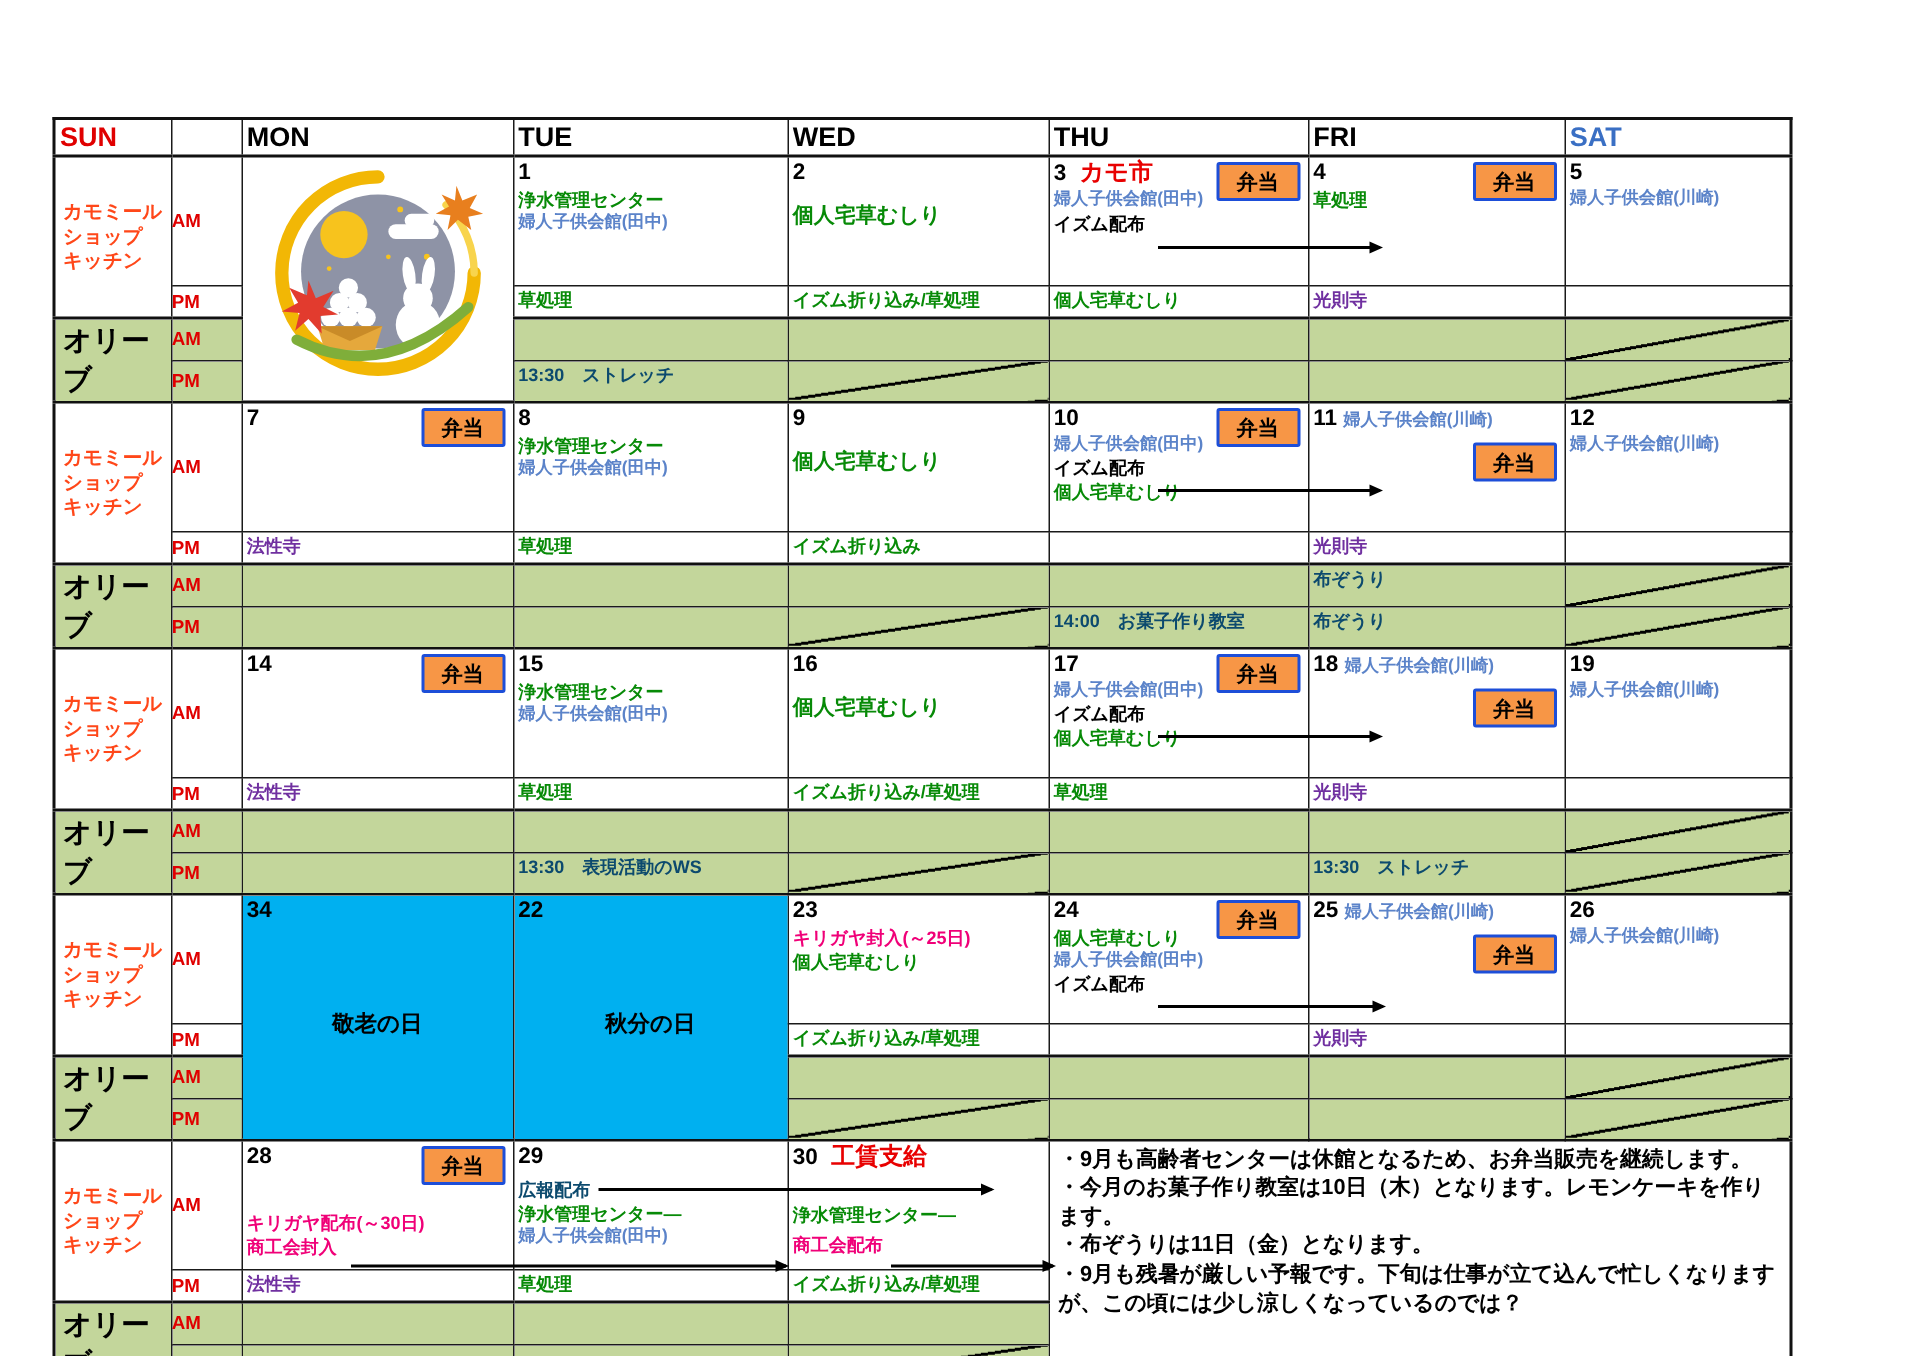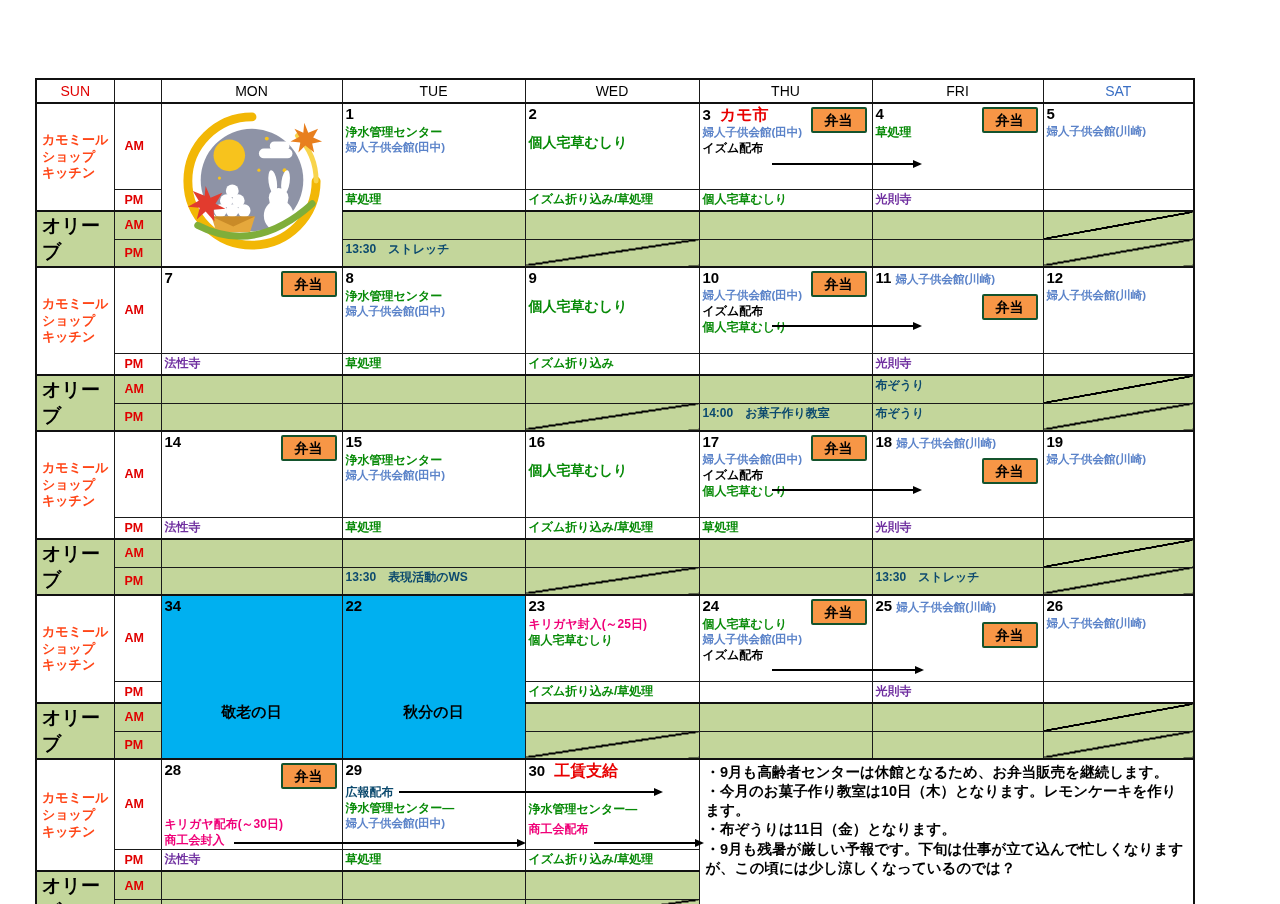--- a/index.html
+++ b/index.html
@@ -5,48 +5,48 @@
   html,body{margin:0;padding:0;background:#fff;}
   .page{position:relative;width:1280px;height:904px;background:#fff;overflow:hidden;
         font-family:"Liberation Sans","DejaVu Sans",sans-serif;font-weight:bold;color:#000;}
   .title{position:absolute;left:44px;top:14px;font-size:20px;white-space:nowrap;letter-spacing:.5px;}
   .title .shop{color:#ff3c00;margin-left:16px;}
   .title .kitchen{color:#3a6fc4;}
   .contact{position:absolute;top:53px;right:88px;font-size:14.5px;letter-spacing:.5px;}
   .contact span{margin-left:34px;}
   table.cal{position:absolute;left:35px;top:78px;border-collapse:collapse;table-layout:fixed;background:#fff;border:2px solid #111;}
   td,th{border:1px solid #1a1a1a;vertical-align:top;padding:1px 3px;position:relative;}
-  th{font-size:14px;text-align:center;vertical-align:middle;height:20px;font-weight:normal;}
+  th{font-size:18px;text-align:left;vertical-align:middle;height:20px;font-weight:bold;}
   th.sun{color:#e00000;} th.sat{color:#3a6fc4;}
   tr.am{height:86px;} tr.pm{height:22px;} tr.oam{height:22px;} tr.opm{height:22px;}
   tr.wk td, tr.wk th{border-top:2px solid #111;}
   tr.oam td{border-top:2px solid #111;}
   .g{background:#c3d69b;}
   .diag{background-color:#c3d69b;background-image:linear-gradient(to bottom right,transparent calc(50% - 1px),#000 calc(50% - 1px),#000 calc(50% + 1px),transparent calc(50% + 1px));}
   .lblmain{color:#ff4719;font-size:13px;vertical-align:middle;line-height:1.3;padding-left:5px;}
   .lblolive{font-size:19px;vertical-align:middle;padding-left:5px;}
-  .ampm{color:#e00000;font-size:12.5px;vertical-align:middle;padding-left:10px;}
+  .ampm{color:#e00000;font-size:12.5px;vertical-align:middle;padding-left:0;}
   .num{font-size:15px;color:#000;line-height:1.25;}
   .t{font-size:12px;line-height:1.34;}
   .sm{font-size:11.5px;}
   .lg{font-size:14px;margin-top:9px;}
   .gr{color:#078a07;} .bl{color:#5b83c9;} .pu{color:#7030a0;} .mg{color:#f00078;} .rd{color:#0c4a6e;} .bk{color:#000;}
   .big{font-size:16px;color:#e80000;margin-left:9px;}
-  .bento{position:absolute;top:3px;right:5px;background:#f79646;border:2px solid #14532d;color:#000;
+  .bento{position:absolute;top:3px;right:5px;background:#f79646;border:2px solid #1d4ed8;color:#000;
          font-size:14px;line-height:1;padding:4px 12px;border-radius:2px;z-index:3;}
   .bento.low{top:26px;}
   .arrow{position:absolute;height:0;border-top:2px solid #000;z-index:2;}
   .arrow:after{content:"";position:absolute;right:-2px;top:-5px;width:0;height:0;
          border-left:9px solid #000;border-top:4px solid transparent;border-bottom:4px solid transparent;}
   td.hol{background:#00b0f0;}
-  .hname{text-align:center;margin-top:87px;font-size:15px;}
+  .hname{text-align:center;margin-top:56px;font-size:15px;}
   td.pic{text-align:center;vertical-align:middle;padding:0;}
   td.notes{font-size:14.5px;line-height:1.32;padding:3px 6px;}
   .footer{position:absolute;top:864px;left:35px;width:1158px;text-align:right;font-size:14.5px;}
-  .mt20{margin-top:20px;} .mt26{margin-top:36px;} .mt4{margin-top:4px;}
+  .mt20{margin-top:20px;} .mt26{margin-top:26px;} .mt4{margin-top:4px;}
 </style>
 </head>
 <body>
 
 <div class="page">
 
 
 
   <table class="cal">
     <colgroup>

